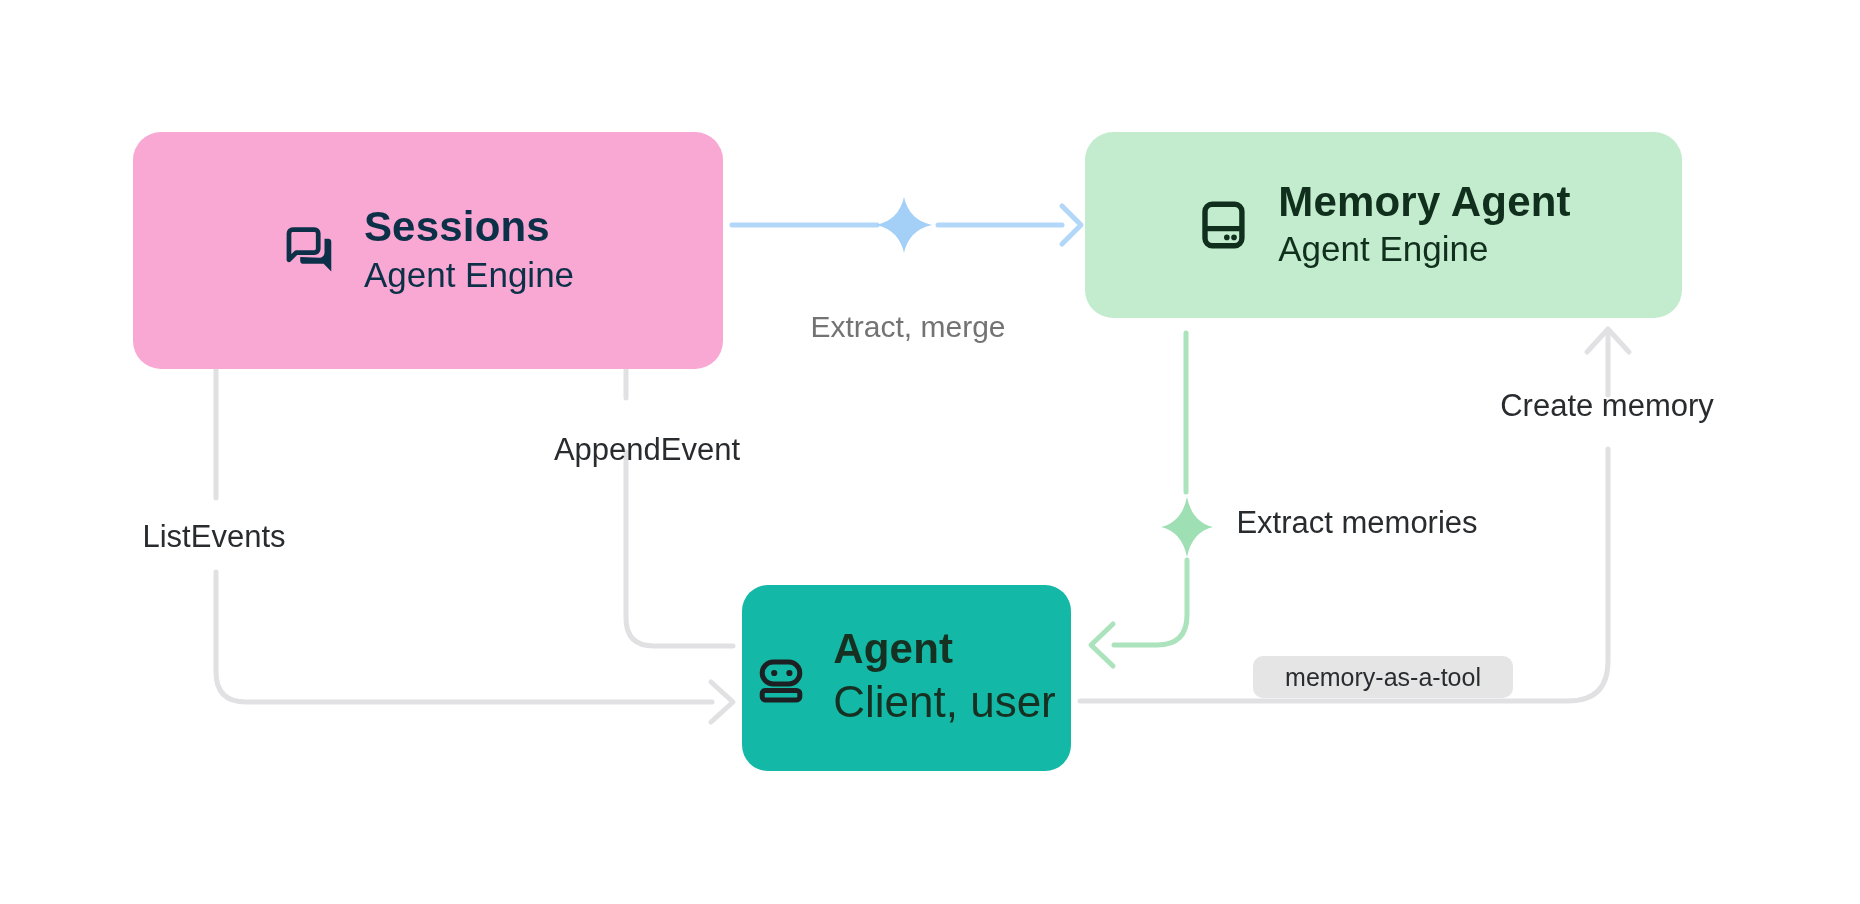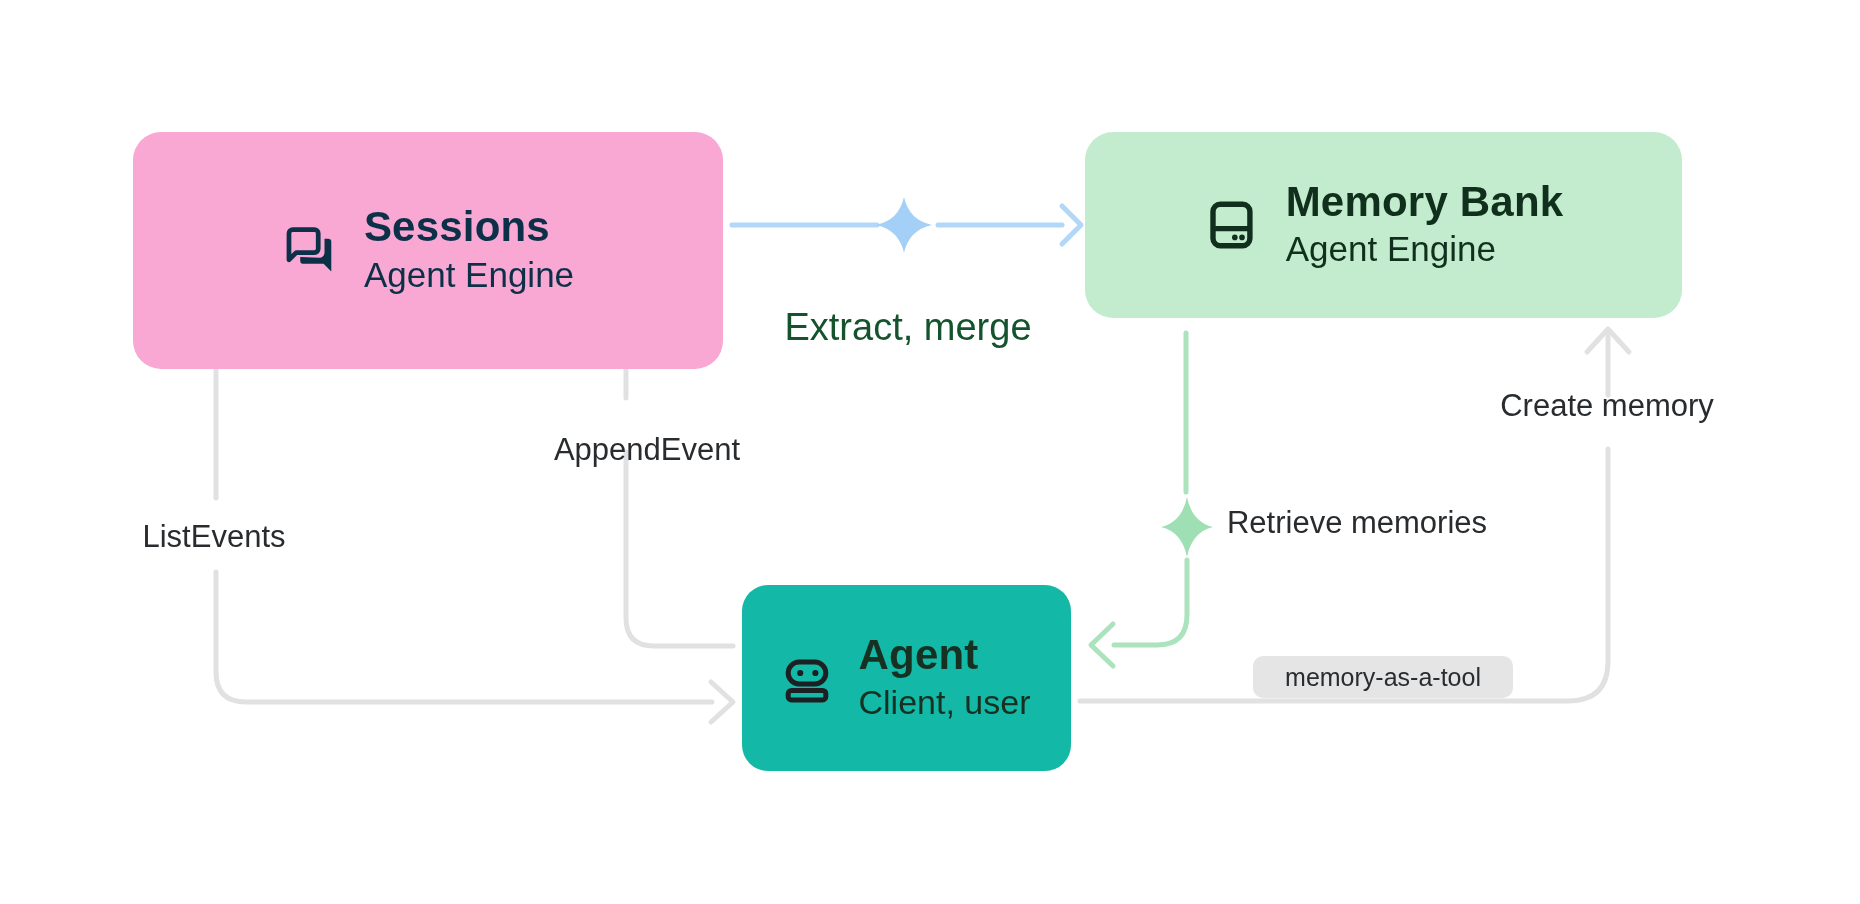--- a/index.html
+++ b/index.html
@@ -26,28 +26,28 @@
   .node .nicon{display:flex;align-items:center;justify-content:center;}
   .ntext{display:flex;flex-direction:column;}
   .ntitle{font-size:42px;font-weight:700;line-height:1.15;letter-spacing:.2px;}
   .nsub{font-size:35px;font-weight:400;line-height:1.32;}
 
   #node-sessions{left:133px;top:132px;width:590px;height:237px;border-radius:28px;background:#f9a8d4;color:#0c3048;align-items:center;}
   #node-memory-bank{left:1085px;top:132px;width:597px;height:186px;border-radius:28px;background:#c3ecce;color:#10301d;}
   #node-agent{left:742px;top:585px;width:329px;height:186px;border-radius:26px;background:#14b8a6;color:#163122;}
   #node-agent .nicon{color:#1d2023;}
   #node-agent .ntitle{font-size:42px;}
-  #node-agent .nsub{font-size:34px;}
+  #node-agent .nsub{font-size:44px;}
 
   .lbl{
     position:absolute;transform:translate(-50%,-50%);
     font-size:31px;color:#292c2e;white-space:nowrap;line-height:1;
   }
   #lbl-generate{left:908px;top:284px;font-size:33px;font-weight:600;}
-  #lbl-extract{left:908px;top:327px;font-size:38px;color:#14532d;font-weight:400;}
+  #lbl-extract{left:908px;top:327px;font-size:30px;color:#737373;font-weight:400;}
   #lbl-append{left:647px;top:430px;margin-top:19px;}
   #lbl-list{left:214px;top:536px;}
   #lbl-retrieve{left:1357px;top:522px;}
   #lbl-create{left:1607px;top:405px;text-align:center;}
 
   #badge-memory-tool{
     position:absolute;left:1253px;top:656px;width:260px;height:42px;
     background:#e5e5e6;border-radius:10px;
     display:flex;align-items:center;justify-content:center;
     font-size:25px;color:#2a2d2f;white-space:nowrap;
@@ -109,21 +109,21 @@
   <div class="node" id="node-memory-bank">
     <span class="nicon">
       <svg width="54" height="56" viewBox="0 0 24 24">
         <rect x="4" y="2.8" width="16.4" height="18.4" rx="3.2" fill="none" stroke="currentColor" stroke-width="2.4"></rect>
         <line x1="4.6" y1="13.6" x2="19.8" y2="13.6" stroke="currentColor" stroke-width="2.4"></line>
         <circle cx="13.7" cy="17.5" r="1.25" fill="currentColor"></circle>
         <circle cx="16.9" cy="17.5" r="1.25" fill="currentColor"></circle>
       </svg>
     </span>
     <span class="ntext">
-      <span class="ntitle">Memory Bank</span>
+      <span class="ntitle">Memory Agent</span>
       <span class="nsub">Agent Engine</span>
     </span>
   </div>
 
   <div class="node" id="node-agent">
     <span class="nicon">
       <svg width="48" height="52" viewBox="0 0 24 26">
         <rect x="2.6" y="5" width="18.8" height="11" rx="5.5" fill="none" stroke="currentColor" stroke-width="2.5"></rect>
         <circle cx="8.6" cy="10.5" r="1.55" fill="currentColor"></circle>
         <circle cx="16.2" cy="10.5" r="1.55" fill="currentColor"></circle>
@@ -132,18 +132,18 @@
     </span>
     <span class="ntext">
       <span class="ntitle">Agent</span>
       <span class="nsub">Client, user</span>
     </span>
   </div>
 
   <div class="lbl" id="lbl-extract">Extract, merge</div>
   <div class="lbl" id="lbl-append">AppendEvent</div>
   <div class="lbl" id="lbl-list">ListEvents</div>
-  <div class="lbl" id="lbl-retrieve">Retrieve memories</div>
+  <div class="lbl" id="lbl-retrieve">Extract memories</div>
   <div class="lbl" id="lbl-create">Create memory</div>
 
   <div id="badge-memory-tool">memory-as-a-tool</div>
 
 </div>
 
 </body></html>

